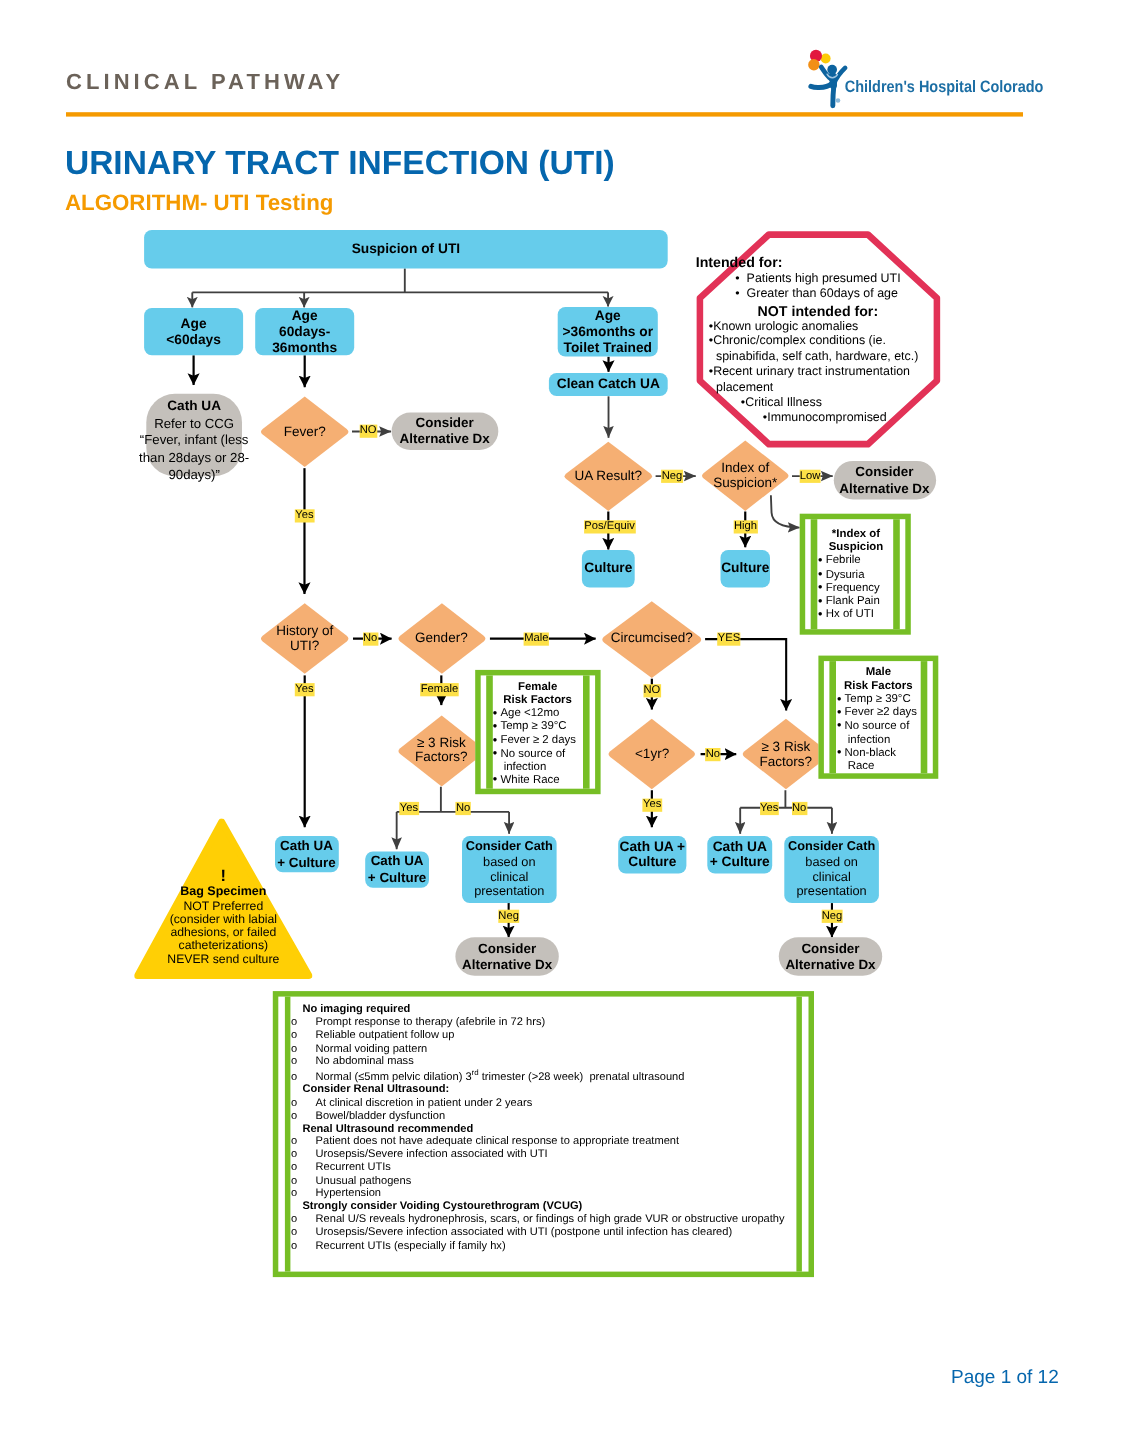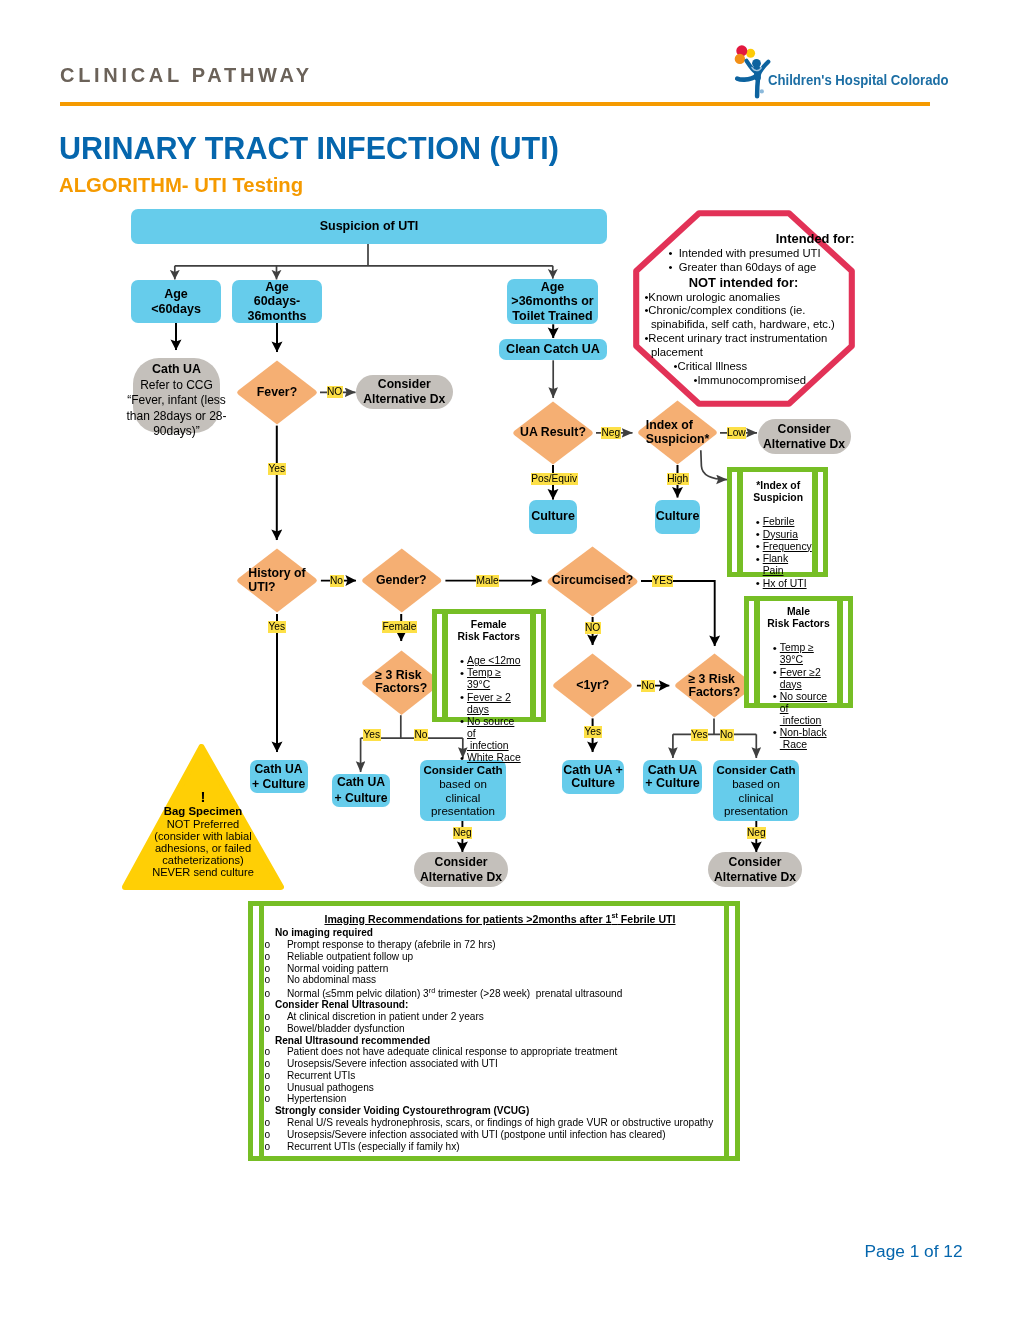--- a/index.html
+++ b/index.html
@@ -18,34 +18,34 @@
   #doc-title{left:59px;top:131px;font-size:30.5px;font-weight:bold;color:#0566AD;letter-spacing:0px;}
   #doc-sub{left:59px;top:174px;font-size:20.3px;font-weight:bold;color:#F59A00;}
   #pagenum{left:864.5px;top:1241px;font-size:17.3px;font-weight:normal;color:#0566AD;}
 
   
   .node{position:absolute;z-index:2;display:flex;align-items:center;justify-content:center;
         text-align:center;box-sizing:border-box;line-height:1.07;white-space:nowrap;}
   .blue{background:#66CCEB;border-radius:7px;font-weight:bold;}
   .gray{background:#C4C0BB;border-radius:999px;font-weight:bold;}
   .dia{position:absolute;z-index:2;display:flex;align-items:center;justify-content:center;
-       text-align:left;font-weight:bold;line-height:1.07;white-space:nowrap;}
+       text-align:center;font-weight:normal;line-height:1.07;white-space:nowrap;}
   .dia>.lbl{position:relative;z-index:2;}
   .dia>.shp{position:absolute;left:0;top:0;width:100%;height:100%;}
   .dia>.shp svg{display:block;width:100%;height:100%;}
   .edgelbl{position:absolute;font-size:11.5px;color:#000;white-space:nowrap;background:#fde047;padding:0 0.5px;z-index:4;line-height:1.18;}
   svg.lines{position:absolute;left:0;top:0;width:1020px;height:1320px;overflow:visible;z-index:1;}
 
   
   .gframe{position:absolute;z-index:3;box-sizing:border-box;border:5px solid #76BE25;background:#fff;}
   .gframe .inner{position:absolute;top:0;bottom:0;left:5px;right:5px;
                  border-left:6px solid #76BE25;border-right:6px solid #76BE25;box-sizing:border-box;}
   .gframe .body{position:relative;z-index:2;box-sizing:border-box;}
 
-  ul.bl{margin:12px;padding:0;list-style:none;text-decoration:underline;}
+  ul.bl{margin:0;padding:0;list-style:none;}
   ul.bl li{position:relative;padding-left:6.5px;}
   ul.bl li:before{content:"\2022";position:absolute;left:-0.5px;top:-0.6px;font-size:11.5px;}
 </style>
 </head>
 <body>
 
 <div class="abs" id="logo">
   <svg width="210" height="58" viewBox="0 0 210 58">
     <g>
       <circle cx="22.6" cy="11.2" r="4.5" fill="#FDCB08"></circle>
@@ -223,23 +223,20 @@
     <span>Consider<br>Alternative Dx</span>
   </div>
 
 <div class="node gray" style="left:708px;top:852px;width:94px;height:35px;font-size:12.2px;line-height:1.20;">
     <span>Consider<br>Alternative Dx</span>
   </div>
 
 <div class="gframe" style="left:247.6px;top:901.4px;width:492.5px;height:259.5px;border-width:5.6px;">
   <div class="inner" style="left:6.1px;right:6.1px;border-left-width:5.3px;border-right-width:5.3px;"></div>
   <div class="body" style="padding:6px 10px 0 22.3px;font-size:10.1px;line-height:1.166;">
-    <div style="font-weight:bold;font-size:10.6px;text-align:center;padding-bottom:2.1px;">
-      <span style="text-decoration:underline;"><span>Imaging Recommendations for patients &gt;2months after 1</span><sup style="font-size:7.2px;">st</sup><span> Febrile UTI</span></span>
-    </div>
     <div id="img-sections">
         <div style="font-weight: bold;">No imaging required</div>
         <div style="padding-left: 11.2px; text-indent: -11.2px; margin-left: 0.8px;"><span style="display: inline-block; width: 11.2px;">o</span><span>Prompt response to therapy (afebrile in 72 hrs)</span></div>
         <div style="padding-left: 11.2px; text-indent: -11.2px; margin-left: 0.8px;"><span style="display: inline-block; width: 11.2px;">o</span><span>Reliable outpatient follow up</span></div>
         <div style="padding-left: 11.2px; text-indent: -11.2px; margin-left: 0.8px;"><span style="display: inline-block; width: 11.2px;">o</span><span>Normal voiding pattern</span></div>
         <div style="padding-left: 11.2px; text-indent: -11.2px; margin-left: 0.8px;"><span style="display: inline-block; width: 11.2px;">o</span><span>No abdominal mass</span></div>
         <div style="padding-left: 11.2px; text-indent: -11.2px; margin-left: 0.8px;"><span style="display: inline-block; width: 11.2px;">o</span><span>Normal (≤5mm pelvic dilation) 3<sup style="font-size:7.2px">rd</sup> trimester (&gt;28 week)&nbsp; prenatal ultrasound</span></div>
         <div style="font-weight: bold;">Consider Renal Ultrasound:</div>
         <div style="padding-left: 11.2px; text-indent: -11.2px; margin-left: 0.8px;"><span style="display: inline-block; width: 11.2px;">o</span><span>At clinical discretion in patient under 2 years</span></div>
         <div style="padding-left: 11.2px; text-indent: -11.2px; margin-left: 0.8px;"><span style="display: inline-block; width: 11.2px;">o</span><span>Bowel/bladder dysfunction</span></div>
@@ -270,22 +267,22 @@
     <div>catheterizations)</div>
     <div>NEVER send culture</div>
   </div>
 </div>
 
 <div class="abs" style="left:632.5px;top:209.8px;width:222px;height:197px;">
   <svg width="222" height="198" viewBox="0 0 222 198" style="position:absolute;left:0;top:0;">
     <path d="M66,3.2 L156,3.2 L218.8,61 L218.8,136 L156,193.8 L66,193.8 L3.2,136 L3.2,61 Z" fill="#fff" stroke="#E23257" stroke-width="6.1" stroke-linejoin="round"></path>
   </svg>
   <div class="abs" style="left:0;top:21px;width:222px;font-size:11.3px;line-height:1.235;">
-    <div style="font-weight:bold;text-align:right;font-size:12.9px;">Intended for:</div>
-    <div style="padding-left:50px;text-indent:-14px;">•&nbsp;&nbsp;<span>Intended with presumed UTI</span></div>
+    <div style="font-weight:bold;text-align:left;font-size:12.9px;">Intended for:</div>
+    <div style="padding-left:50px;text-indent:-14px;">•&nbsp;&nbsp;<span>Patients high presumed UTI</span></div>
     <div style="padding-left:50px;text-indent:-14px;">•&nbsp;&nbsp;<span>Greater than 60days of age</span></div>
     <div style="font-weight:bold;text-align:center;font-size:12.9px;">NOT intended for:</div>
     <div style="padding-left:18.4px;text-indent:-6.5px;">•<span>Known urologic anomalies</span></div>
     <div style="padding-left:18.4px;text-indent:-6.5px;">•Chronic/complex conditions (ie.<br>spinabifida, self cath, hardware, etc.)</div>
     <div style="padding-left:18.4px;text-indent:-6.5px;">•Recent urinary tract instrumentation<br>placement</div>
     <div style="padding-left:41px;">•<span>Critical Illness</span></div>
     <div style="padding-left:61px;">•<span>Immunocompromised</span></div>
   </div>
 </div>
 

